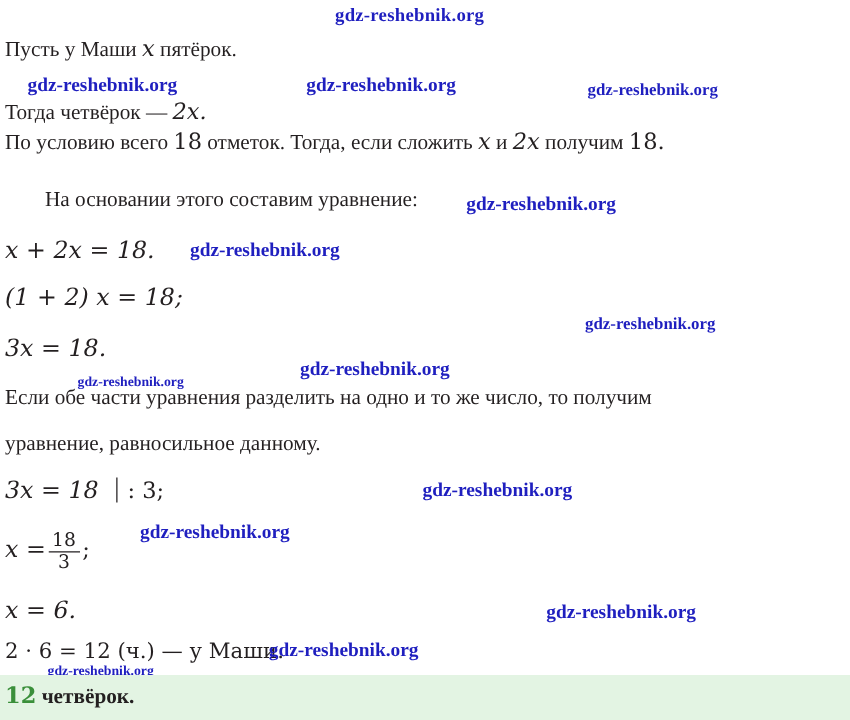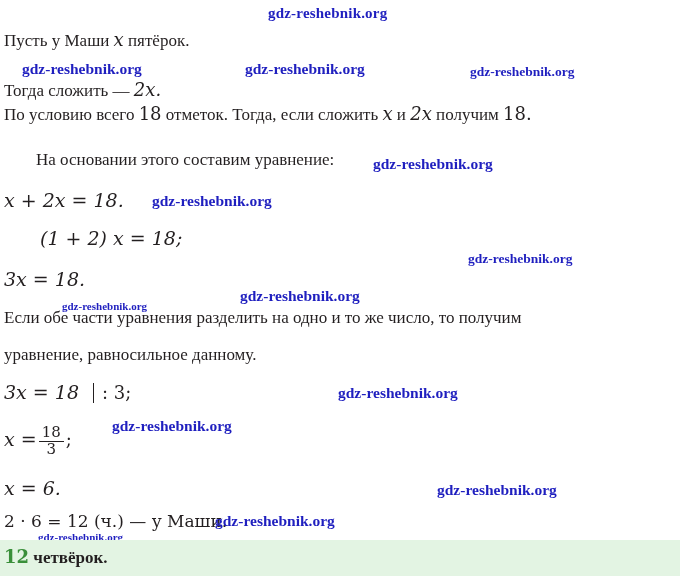--- a/index.html
+++ b/index.html
@@ -111,34 +111,34 @@
 
   <div class="line" style="left:4px; top:30px;">
     <span>Пусть у Маши </span><span class="math">x</span><span> пятёрок.</span>
   </div>
 
   <div class="wm wm-lg" style="left:22px; top:60px;">gdz-reshebnik.org</div>
   <div class="wm wm-lg" style="left:245px; top:60px;">gdz-reshebnik.org</div>
   <div class="wm wm-md" style="left:470px; top:64px;">gdz-reshebnik.org</div>
 
   <div class="line" style="left:4px; top:80px;">
-    <span>Тогда сложить — </span><span class="math">2x.</span>
+    <span>Тогда четвёрок — </span><span class="math">2x.</span>
   </div>
 
   <div class="line" style="left:4px; top:104px;">
     <span>По условию всего </span><span class="mathup">18</span><span> отметок. Тогда, если сложить </span><span class="math">x</span><span> и </span><span class="math">2x</span><span> получим </span><span class="mathup">18.</span>
   </div>
 
   <div class="line" style="left:4px; top:150px;margin-left:32px;">На основании этого составим уравнение:</div>
   <div class="wm wm-lg" style="left:373px; top:155px;">gdz-reshebnik.org</div>
 
   <div class="line math" style="left:4px; top:190px; font-size:19px;font-style:italic;">x + 2x = 18.</div>
   <div class="wm wm-lg" style="left:152px; top:192px;">gdz-reshebnik.org</div>
 
-  <div class="line math" style="left:4px; top:228px; font-size:19px;margin-left:36px;">(1 + 2) x = 18;</div>
+  <div class="line math" style="left:4px; top:228px; font-size:19px;">(1 + 2) x = 18;</div>
 
   <div class="wm wm-md" style="left:468px; top:251px;">gdz-reshebnik.org</div>
 
   <div class="line math" style="left:4px; top:269px; font-size:19px;">3x = 18.</div>
   <div class="wm wm-lg" style="left:240px; top:287px;">gdz-reshebnik.org</div>
   <div class="wm wm-sm" style="left:62px; top:300px;">gdz-reshebnik.org</div>
 
   <div class="line" style="left:4px; top:308px;">Если обе части уравнения разделить на одно и то же число, то получим</div>
 
   <div class="line" style="left:4px; top:345px;">уравнение, равносильное данному.</div>

